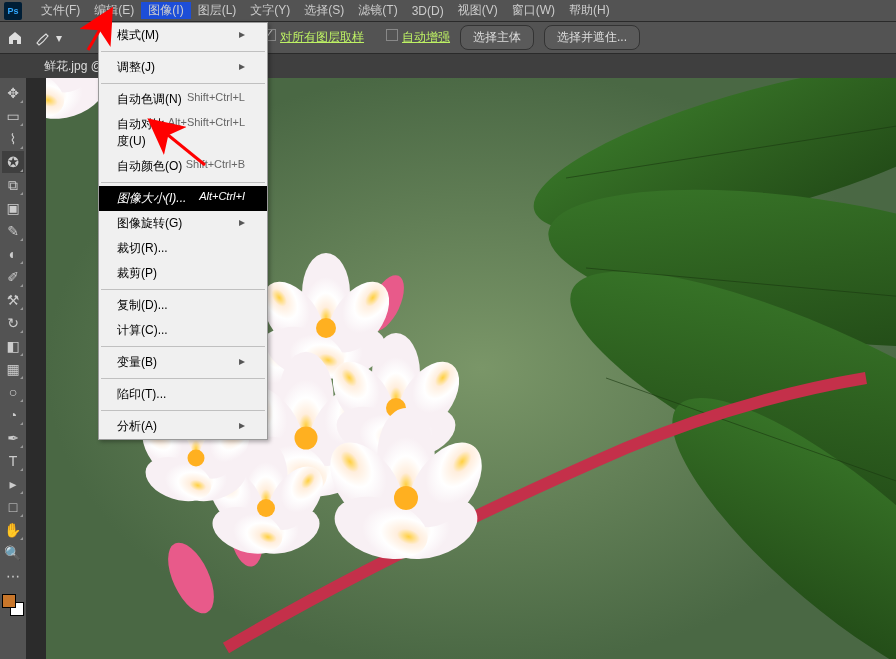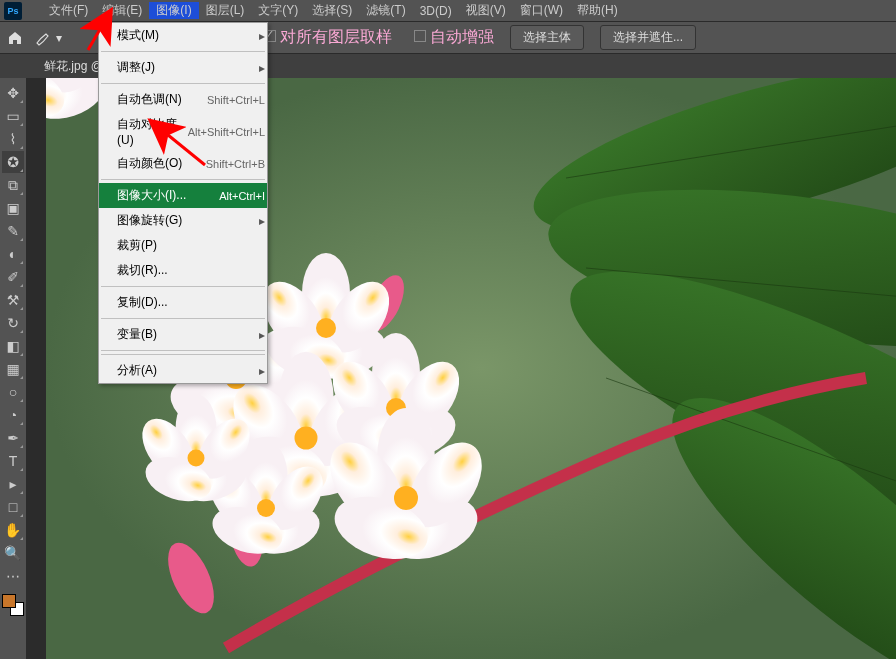--- a/index.html
+++ b/index.html
@@ -1,29 +1,29 @@
 <!DOCTYPE html>
 <html><head>
   <meta charset="utf-8">
   <style>
     * { margin: 0; padding: 0; box-sizing: border-box; font-family: "Microsoft YaHei", sans-serif; }
     body { width: 896px; height: 659px; background: #535353; overflow: hidden; position: relative; }
     
     .menubar { height: 22px; background: #535353; display: flex; align-items: center; padding-left: 4px; border-bottom: 1px solid #2a2a2a; }
-    .ps-icon { width: 18px; height: 18px; background: #001e36; color: #31a8ff; font-size: 9px; font-weight: bold; display: flex; align-items: center; justify-content: center; border-radius: 2px; margin-right: 20px; }
+    .ps-icon { width: 18px; height: 18px; background: #001e36; color: #31a8ff; font-size: 9px; font-weight: bold; display: flex; align-items: center; justify-content: center; border-radius: 2px; margin-right: 12px; }
     .menu-item { color: #ccc; font-size: 12px; padding: 0 7px; cursor: default; }
     .menu-item.active { background: #1d4ed8; }
     
     .toolbar { height: 32px; background: #535353; border-bottom: 1px solid #2a2a2a; display: flex; align-items: center; padding-left: 6px; gap: 10px; }
     .home-icon { width: 18px; height: 18px; display: flex; align-items: center; justify-content: center; color: #ddd; }
     .brush-dropdown { display: flex; align-items: center; color: #ddd; font-size: 12px; }
-    .tb-text { color: #f9a8d4; font-size: 16px; margin-left: 12px; }
+    .tb-text { color: #bef264; font-size: 12px; margin-left: 12px; text-decoration: underline; }
     .checkbox { width: 12px; height: 12px; border: 1px solid #888; display: inline-block; margin-right: 4px; position: relative; }
     .checkbox.checked::after { content: "✓"; position: absolute; top: -3px; left: 0; color: #ccc; font-size: 11px; }
-    .tb-button { background: #5a5a5a; border: 1px solid #333; border-radius: 3px; padding: 3px 12px; color: #ddd; font-size: 12px; margin-left: 6px; }
+    .tb-button { background: #5a5a5a; border: 1px solid #333; border-radius: 8px; padding: 3px 12px; color: #ddd; font-size: 12px; }
     
     .tabbar { height: 24px; background: #3f3f3f; display: flex; align-items: center; padding-left: 34px; }
     .tab { color: #ddd; font-size: 12px; padding: 4px 10px; }
     
     .tools-left { position: absolute; left: 0; top: 78px; width: 26px; background: #535353; display: flex; flex-direction: column; align-items: center; gap: 1px; padding-top: 4px; }
     .tool-btn { width: 22px; height: 22px; display: flex; align-items: center; justify-content: center; color: #ccc; font-size: 14px; position: relative; }
     .tool-btn.sel { background: #3f3f3f; }
     .tool-btn .tri { position: absolute; right: 1px; bottom: 1px; width: 0; height: 0; border-left: 3px solid transparent; border-bottom: 3px solid #999; }
     
     .swatches { margin-top: 6px; position: relative; width: 22px; height: 22px; }
@@ -31,22 +31,22 @@
     .sw-bg { position: absolute; width: 14px; height: 14px; background: #fff; border: 1px solid #000; bottom: 0; right: 0; }
     
     .canvas-area { position: absolute; left: 26px; top: 78px; right: 0; bottom: 0; background: #2b2b2b; overflow: hidden; }
     .canvas-img { position: absolute; left: 20px; top: -10px; width: 870px; height: 600px; }
     
     
     .canvas-img svg { width: 100%; height: 100%; }
     
     
     .dropdown { position: absolute; left: 98px; top: 22px; width: 170px; background: #f0f0f0; border: 1px solid #9a9a9a; box-shadow: 2px 2px 4px rgba(0,0,0,0.3); z-index: 100; font-size: 12px; }
-    .dd-item { display: flex; justify-content: space-between; padding: 4px 2px 4px 18px; color: #000; cursor: default; align-items: center; }
-    .dd-item.highlight { background: #15803d; color: #fff; }
+    .dd-item { display: flex; justify-content: space-between; padding: 4px 22px 4px 18px; color: #000; cursor: default; }
+    .dd-item.highlight { background: #000000; color: #fff; font-style: italic; }
     .dd-item .arrow { color: #555; }
     .dd-sep { height: 1px; background: #c0c0c0; margin: 3px 2px; }
     .dd-shortcut { color: #666; font-size: 11px; }
     .dd-item.highlight .dd-shortcut { color: #fff; }
     
     
     .arrows-svg { position: absolute; top: 0; left: 0; width: 100%; height: 100%; pointer-events: none; z-index: 200; }
   </style>
 </head>
 <body>
@@ -202,35 +202,41 @@
   <div class="dd-sep"></div>
   <div class="dd-item highlight">
       <span>图像大小(I)...</span>
       <span class="dd-shortcut">Alt+Ctrl+I</span>
     </div>
   <div class="dd-item">
       <span>图像旋转(G)</span>
       <span class="arrow">▸</span>
     </div>
   <div class="dd-item">
+      <span>裁切(R)...</span>
+    </div>
+  <div class="dd-item">
       <span>裁剪(P)</span>
     </div>
-  <div class="dd-item">
-      <span>裁切(R)...</span>
-    </div>
   <div class="dd-sep"></div>
   <div class="dd-item">
       <span>复制(D)...</span>
     </div>
+  <div class="dd-item">
+      <span>计算(C)...</span>
+    </div>
   <div class="dd-sep"></div>
   <div class="dd-item">
       <span>变量(B)</span>
       <span class="arrow">▸</span>
     </div>
   <div class="dd-sep"></div>
+  <div class="dd-item">
+      <span>陷印(T)...</span>
+    </div>
   <div class="dd-sep"></div>
   <div class="dd-item">
       <span>分析(A)</span>
       <span class="arrow">▸</span>
     </div>
 </div>
 
 <svg class="arrows-svg" width="896" height="659">
   <defs>
     <marker id="ah" markerWidth="12" markerHeight="12" refX="10" refY="6" orient="auto">

